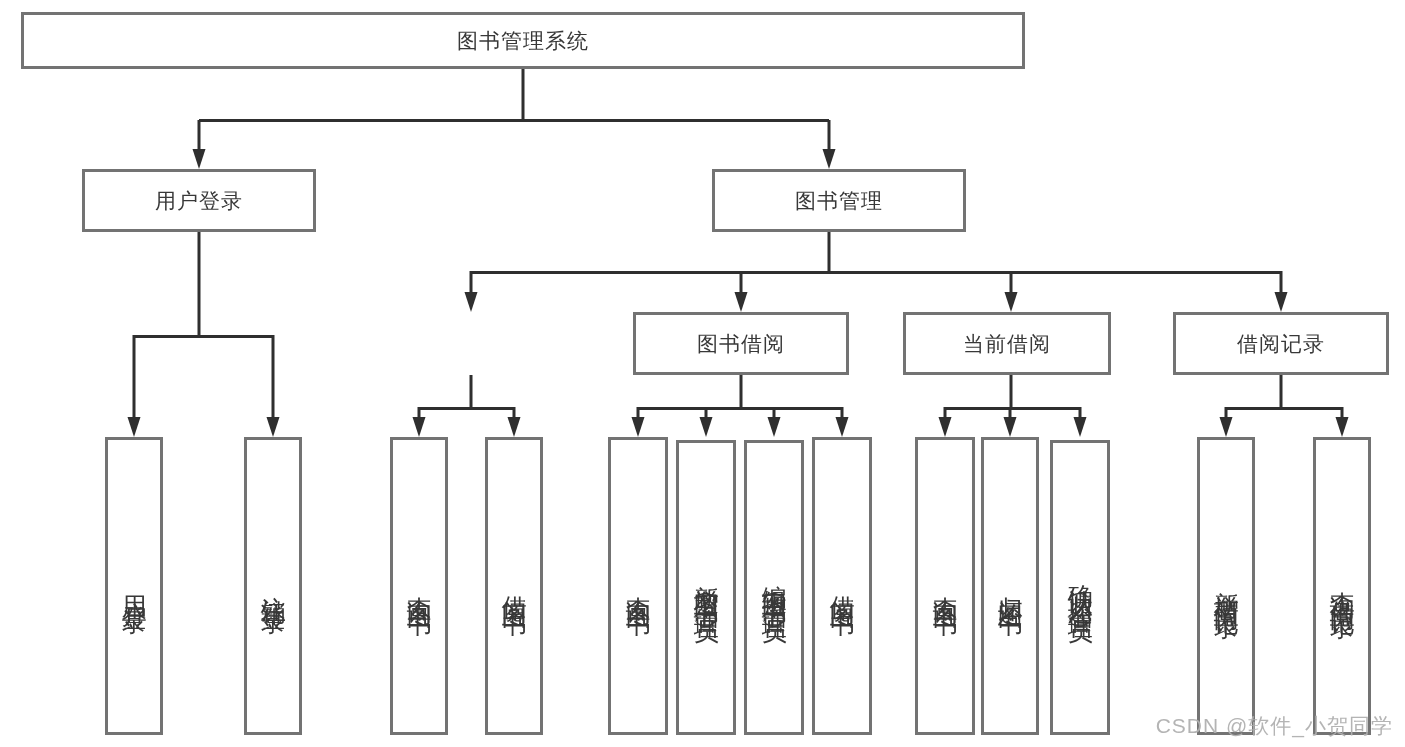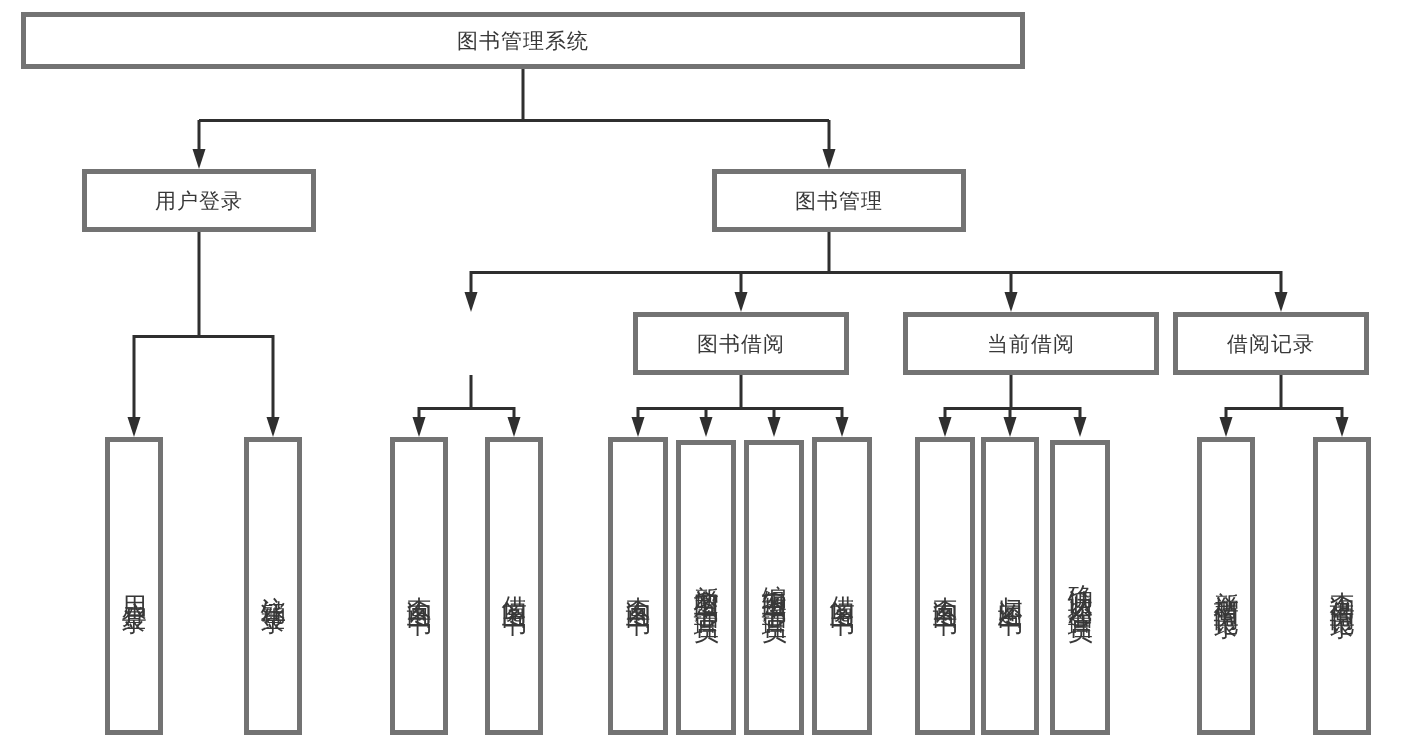--- a/index.html
+++ b/index.html
@@ -14,21 +14,21 @@
   #connectors {
     position: absolute;
     left: 0; top: 0;
     width: 1405px; height: 747px;
     z-index: 1;
   }
   .node {
     position: absolute;
     box-sizing: border-box;
     background: #ffffff;
-    border: 5px solid #737373;
+    border: 3px solid #737373;
     display: flex;
     align-items: center;
     justify-content: center;
     color: #383838;
     z-index: 2;
   }
   .h-node { font-size: 21px; letter-spacing: 1px; white-space: nowrap; }
   .v-node .v-label {
     writing-mode: vertical-rl;
     text-orientation: mixed;
@@ -93,24 +93,24 @@
   <div class="node h-node" style="left:82px; top:169px; width:234px; height:63px;">
     <span>用户登录</span>
   </div>
   <div class="node h-node" style="left:712px; top:169px; width:254px; height:63px;">
     <span>图书管理</span>
   </div>
 
   <div class="node h-node" style="left:633px; top:312px; width:216px; height:63px;">
     <span>图书借阅</span>
   </div>
-  <div class="node h-node" style="left:903px; top:312px; width:256px; height:63px;">
+  <div class="node h-node" style="left:903px; top:312px; width:208px; height:63px;">
     <span>当前借阅</span>
   </div>
-  <div class="node h-node" style="left:1173px; top:312px; width:196px; height:63px;align-items:center;">
+  <div class="node h-node" style="left:1173px; top:312px; width:216px; height:63px;align-items:center;">
     <span>借阅记录</span>
   </div>
 
   <div class="node v-node" style="left:105px; top:437px; width:58px; height:298px;">
     <span class="v-label">用户登录</span>
   </div>
   <div class="node v-node" style="left:244px; top:437px; width:58px; height:298px;">
     <span class="v-label">注销登录</span>
   </div>
 
@@ -144,14 +144,15 @@
     <span class="v-label">确认归还（管理员）</span>
   </div>
 
   <div class="node v-node" style="left:1197px; top:437px; width:58px; height:298px;">
     <span class="v-label">新增借阅记录</span>
   </div>
   <div class="node v-node" style="left:1313px; top:437px; width:58px; height:298px;">
     <span class="v-label">查询借阅记录</span>
   </div>
 
+  <div id="watermark">CSDN @软件_小贺同学</div>
 
 </div>
 
 </body></html>

